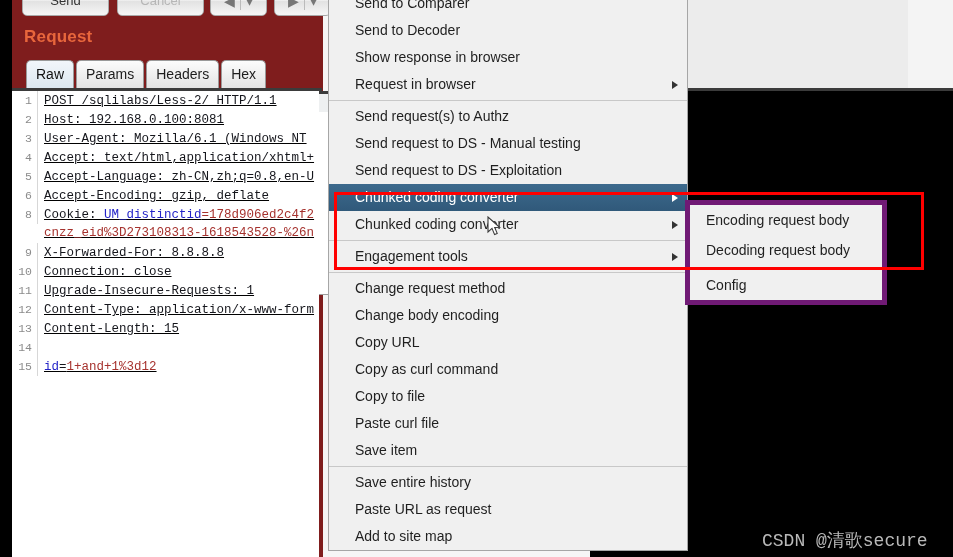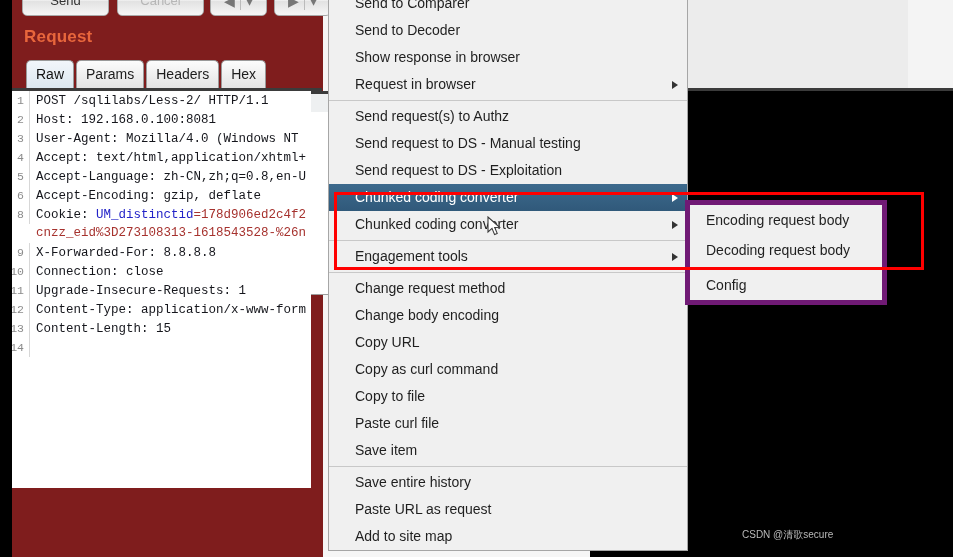--- a/index.html
+++ b/index.html
@@ -48,23 +48,24 @@
     font-size:14px;color:#1d1d1d;
   }
   .tab.active{
     background:linear-gradient(to bottom,#f2f6fa 0%,#dde8f1 100%);
     color:#111;
   }
   #tabs-underline{position:absolute;left:12px;top:88px;width:310px;height:3px;background:#3b3b3b;}
 
   
   #editor{
-    position:absolute;left:0;top:91px;width:311px;height:397px;
+    position:absolute;left:8px;top:91px;width:311px;height:466px;
     background:#fff;overflow:hidden;
     font-family:"Liberation Mono","DejaVu Sans Mono",monospace;
+    text-decoration:underline;
   }
   .code-row{height:19px;line-height:19px;white-space:pre;font-size:12.5px;}
   .gutter{
     display:inline-block;width:24px;text-align:right;padding-right:5px;
     color:#8b8b8b;font-size:11.5px;background:#fff;
     border-right:1px solid #d7d7d7;margin-right:6px;
     font-family:"Liberation Mono","DejaVu Sans Mono",monospace;
   }
   .c-plain{color:#15161c;}
   .c-key{color:#2323c8;text-align:right;}
@@ -138,23 +139,23 @@
 
   
   .redbox{position:absolute;border:3px solid #ff0000;z-index:60;pointer-events:none;}
   #redbox-main{left:334px;top:192px;width:584px;height:72px;}
 
   
   #cursor{position:absolute;left:487px;top:216px;z-index:70;}
 
   
   #watermark{
-    position:absolute;left:742px;top:528px;z-index:80;
-    font-size:10px;color:#b9b9b9;
-    font-family:Liberation Sans, sans-serif;text-shadow:0 0 2px rgba(0,0,0,.25);
+    position:absolute;left:762px;top:528px;z-index:80;
+    font-size:18px;color:#b9b9b9;
+    font-family:Liberation Mono, monospace;text-shadow:0 0 2px rgba(0,0,0,.25);
   }
 </style>
 </head>
 <body>
 
 <div id="burp-window">
 
   <div id="resp-col">
     <div id="mid-white"></div>
     <div id="resp-panel"></div>
@@ -196,32 +197,33 @@
       <div class="tab active">Raw</div>
       <div class="tab">Params</div>
       <div class="tab">Headers</div>
       <div class="tab">Hex</div>
     </div>
   <div id="tabs-underline"></div>
 
   <div id="editor">
       <div class="code-row"><span class="gutter">1</span><span class="c-plain">POST /sqlilabs/Less-2/ HTTP/1.1</span></div>
       <div class="code-row"><span class="gutter">2</span><span class="c-plain">Host: 192.168.0.100:8081</span></div>
-      <div class="code-row"><span class="gutter">3</span><span class="c-plain">User-Agent: Mozilla/4.0 (Windows NT</span></div>
+      <div class="code-row"><span class="gutter">3</span><span class="c-plain">User-Agent: Mozilla/6.1 (Windows NT</span></div>
       <div class="code-row"><span class="gutter">4</span><span class="c-plain">Accept: text/html,application/xhtml+</span></div>
       <div class="code-row"><span class="gutter">5</span><span class="c-plain">Accept-Language: zh-CN,zh;q=0.8,en-U</span></div>
       <div class="code-row"><span class="gutter">6</span><span class="c-plain">Accept-Encoding: gzip, deflate</span></div>
       <div class="code-row"><span class="gutter">8</span><span class="c-plain">Cookie: </span><span class="c-key">UM_distinctid</span><span class="c-val">=178d906ed2c4f2</span></div>
       <div class="code-row"><span class="gutter"></span><span class="c-val">cnzz_eid%3D273108313-1618543528-%26n</span></div>
       <div class="code-row"><span class="gutter">9</span><span class="c-plain">X-Forwarded-For: 8.8.8.8</span></div>
       <div class="code-row"><span class="gutter">10</span><span class="c-plain">Connection: close</span></div>
       <div class="code-row"><span class="gutter">11</span><span class="c-plain">Upgrade-Insecure-Requests: 1</span></div>
       <div class="code-row"><span class="gutter">12</span><span class="c-plain">Content-Type: application/x-www-form</span></div>
       <div class="code-row"><span class="gutter">13</span><span class="c-plain">Content-Length: 15</span></div>
       <div class="code-row"><span class="gutter">14</span><span class="c-plain"></span></div>
+      <div class="code-row"><span class="gutter">15</span><span class="c-key">id</span><span class="c-plain">=</span><span class="c-val">1+and+1%3d12</span></div>
     </div>
 
   <div id="ctx-menu">
       <div class="mi"><span>Send to Comparer</span></div>
       <div class="mi"><span>Send to Decoder</span></div>
       <div class="mi"><span>Show response in browser</span></div>
       <div class="mi"><span>Request in browser</span><span class="caret"></span></div>
       <div class="msep"></div>
       <div class="mi"><span>Send request(s) to Authz</span></div>
       <div class="mi"><span>Send request to DS - Manual testing</span></div>

